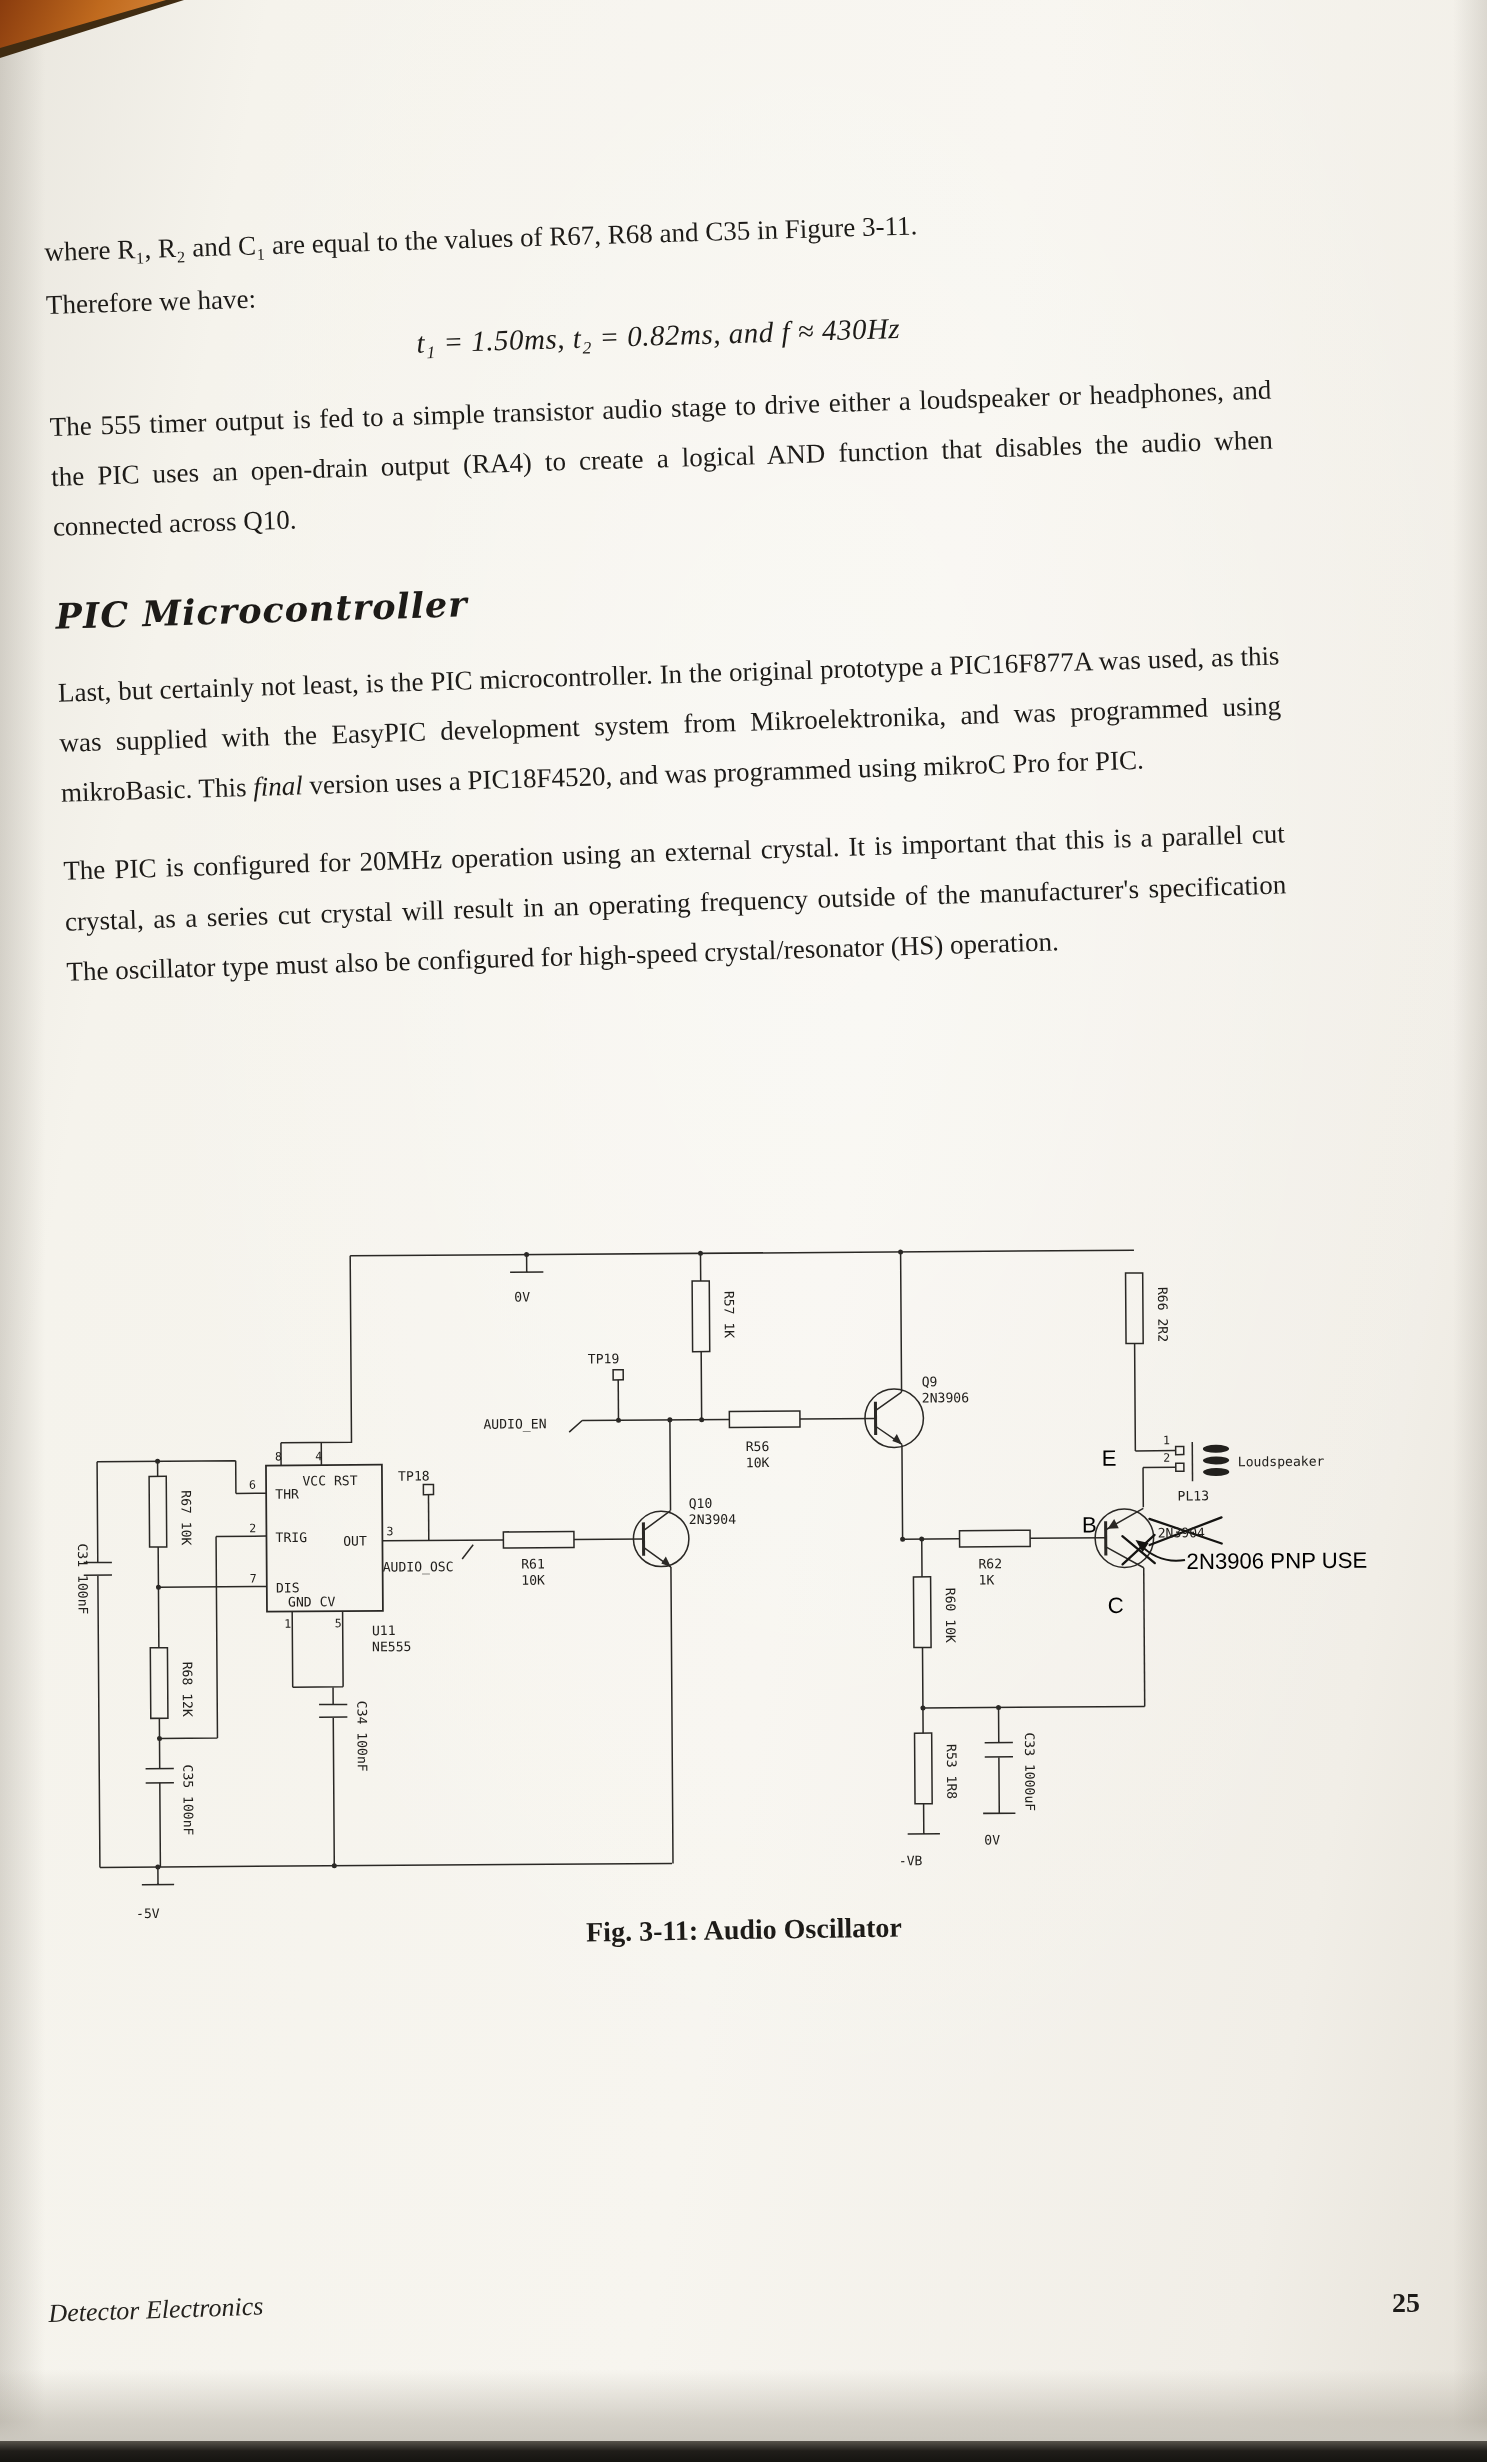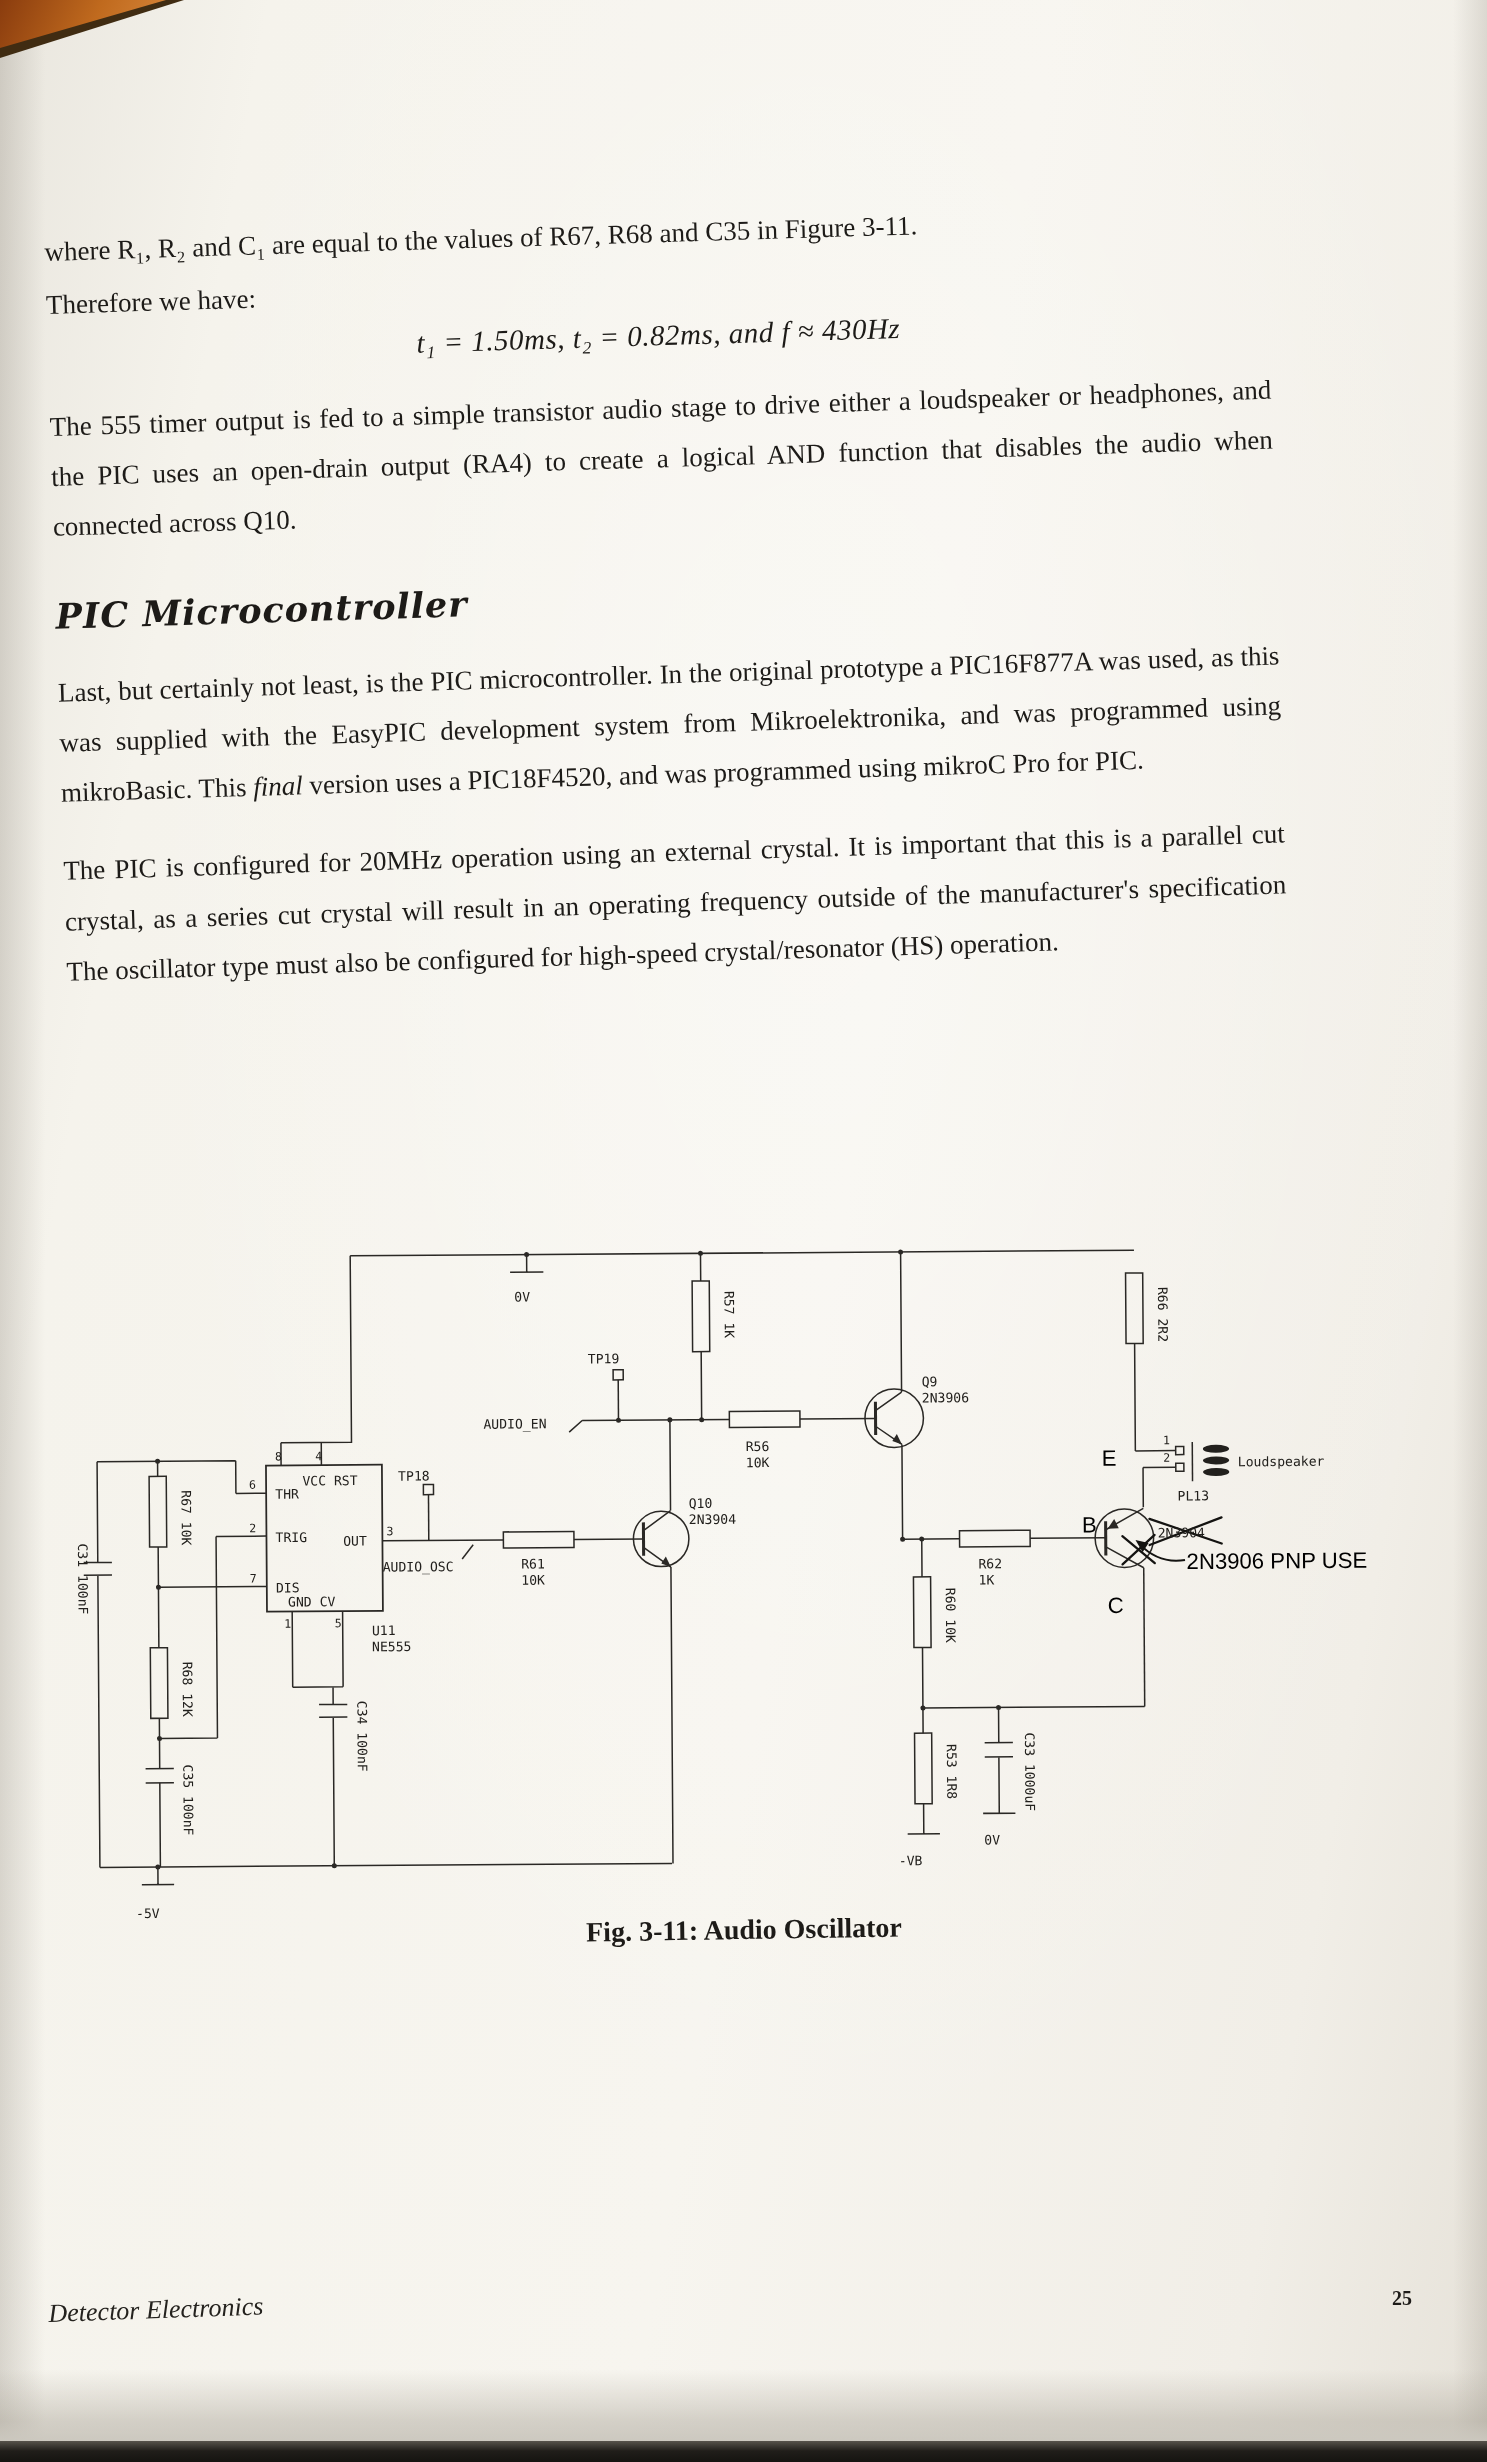--- a/index.html
+++ b/index.html
@@ -40,21 +40,21 @@
     transform:rotate(-.4deg);transform-origin:50% 50%;}
   svg text{font-family:"DejaVu Sans Mono",monospace;font-size:26px;fill:#22201d;}
   svg text.pn{font-size:23px;}
   svg text.ann{font-family:"Liberation Sans",sans-serif;font-size:44px;fill:#000;}
   svg text.rot{font-size:26px;}
 
   .caption{position:absolute;left:0;top:1914px;width:1488px;text-align:center;
     font-size:28px;font-weight:bold;transform:rotate(-.9deg);}
   .footer-brand{position:absolute;left:48px;top:2299px;font-size:26px;font-style:italic;
     transform:rotate(-2deg);transform-origin:0 0;color:#24221e;}
-  .page-number{position:absolute;left:1392px;top:2287px;font-size:20px;font-weight:bold;}
+  .page-number{position:absolute;left:1392px;top:2287px;font-size:28px;font-weight:bold;}
 </style>
 </head>
 <body>
 
 <div class="page">
   <div class="left-shade"></div>
   <div class="right-shade"></div>
   <div class="corner-dark"></div>
   <div class="corner-orange"></div>
 

